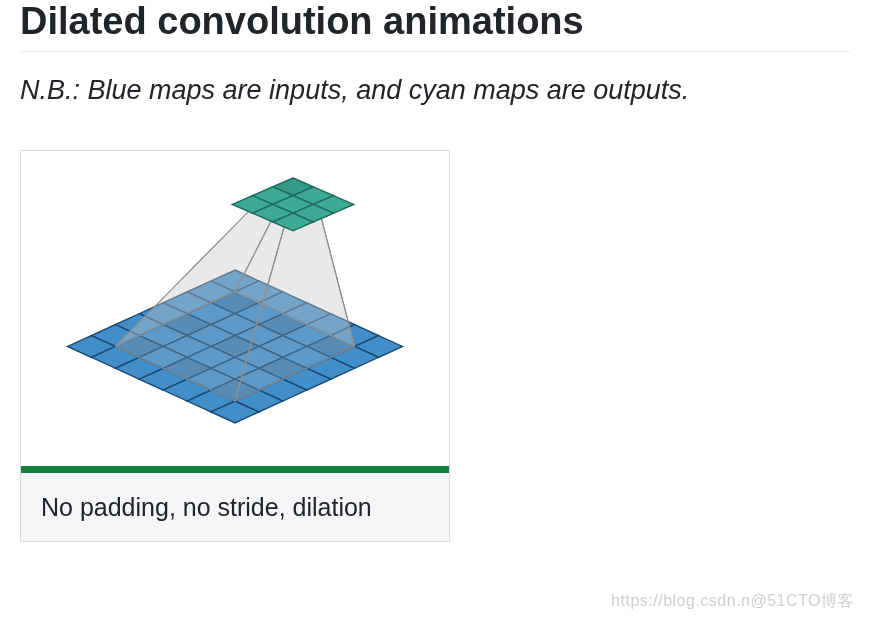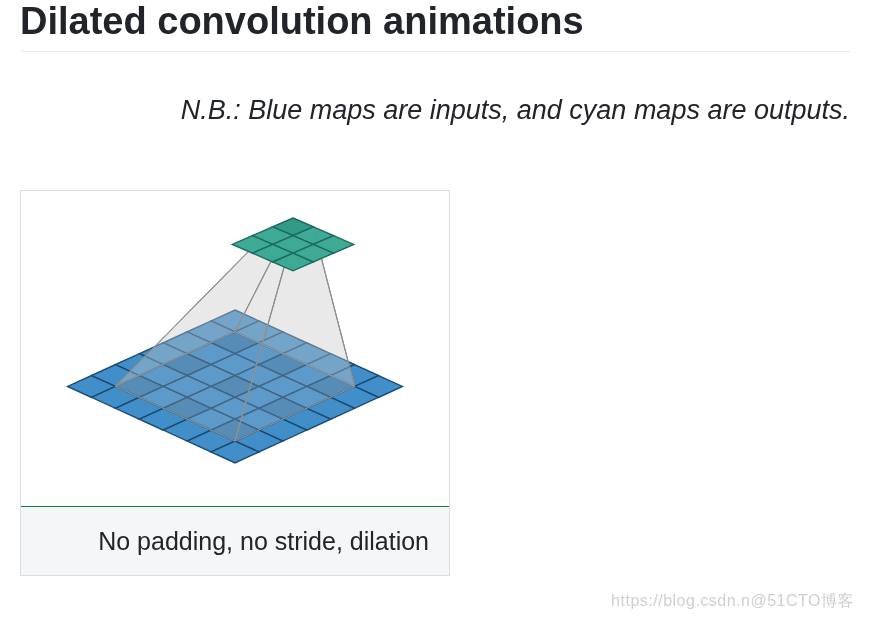--- a/index.html
+++ b/index.html
@@ -15,52 +15,50 @@
       padding: 0 20px;
       position: relative;
       overflow: hidden;
     }
     .page-title {
       font-size: 38px;
       font-weight: 700;
       color: #212529;
       padding-bottom: 8px;
       border-bottom: 1px solid #e9ecef;
-      margin-bottom: 40px;
+      margin-bottom: 20px;
     }
     .note {
       font-size: 27px;
       font-style: italic;
       color: #212529;
       line-height: 1.4;
-      margin-bottom: 60px;
-      text-align: right;
+      margin-bottom: 40px;
     }
     .figure-card {
       border: 1px solid #dadde1;
       width: 430px;
       background: #fff;
       display: flex;
       flex-direction: column;
     }
     .figure-image {
       height: 315px;
       display: flex;
       align-items: center;
       justify-content: center;
       background: #fff;
     }
     .figure-caption {
       background: #f5f6f7;
-      border-top: 1px solid #15803d;
+      border-top: 7px solid #15803d;
       padding: 18px 20px;
       font-size: 25px;
       color: #212529;
       line-height: 1.3;
-      text-align: right;
     }
     .watermark {
       position: absolute;
       bottom: 16px;
       right: 16px;
       color: #cfcfcf;
       font-size: 16px;
       letter-spacing: 0.5px;
       pointer-events: none;
       user-select: none;

